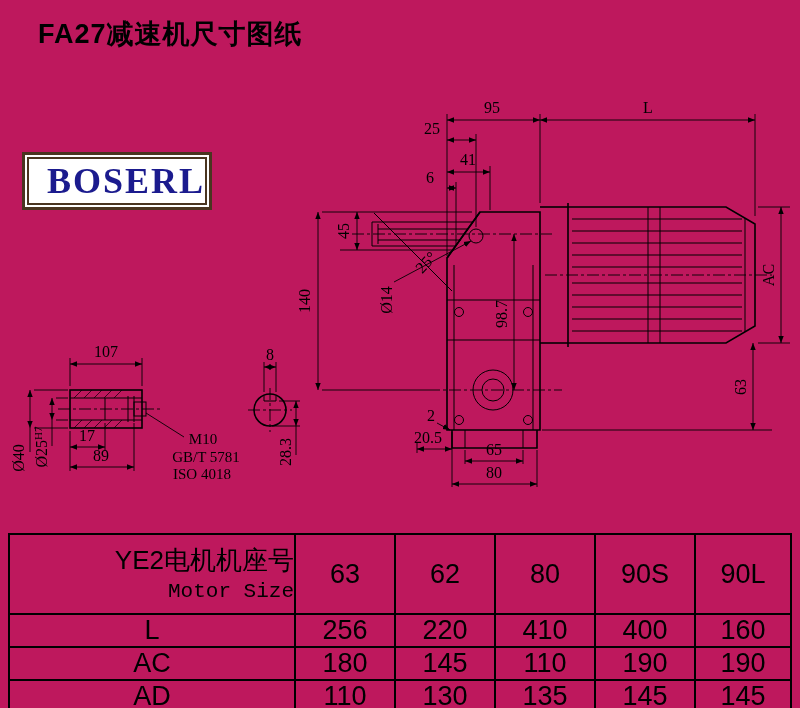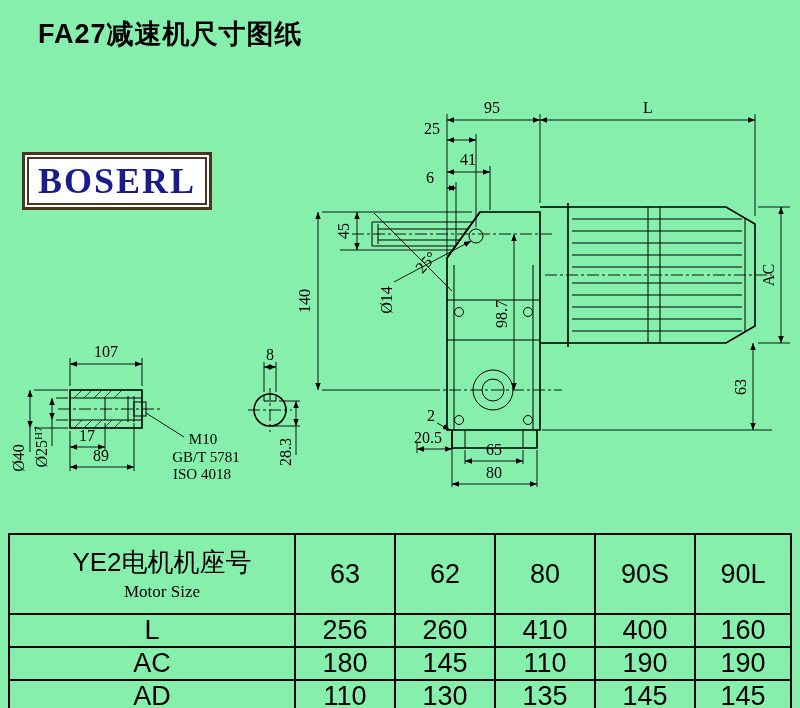--- a/index.html
+++ b/index.html
@@ -1,42 +1,42 @@
 <!DOCTYPE html>
 <html><head>
 <meta charset="utf-8">
 <style>
   html,body{margin:0;padding:0;background:#fff;}
-  .page{position:relative;width:800px;height:708px;background:#86efac;overflow:hidden;
+  .page{position:relative;width:800px;height:708px;background:#be185d;overflow:hidden;
         font-family:"Liberation Sans",sans-serif;color:#000;}
   .title{position:absolute;left:38px;top:16px;font-size:27px;font-weight:bold;
          letter-spacing:1px;color:#000;}
   .logo-box{position:absolute;left:22px;top:152px;width:190px;height:58px;
             border:3px solid #4a3520;box-sizing:border-box;padding:2px;background:#fff;}
   .logo-inner{border:2px solid #4a3520;height:100%;box-sizing:border-box;
-              display:flex;align-items:center;justify-content:center;}
+              display:flex;align-items:center;justify-content:flex-end;}
   .logo-text{font-family:"Liberation Serif",serif;font-size:36px;font-weight:bold;
              color:#1b1b8e;letter-spacing:2px;}
   svg.draw{position:absolute;left:0;top:0;}
   .o16{stroke:#000;stroke-width:1.6;fill:none;}
   .o10{stroke:#000;stroke-width:1;fill:none;}
   .cl{stroke:#000;stroke-width:0.9;fill:none;stroke-dasharray:12 3 3 3;}
   .ext{stroke:#000;stroke-width:0.9;fill:none;}
   .hat{stroke:#000;stroke-width:0.7;fill:none;}
   .dt{font-family:"Liberation Serif",serif;font-size:16px;fill:#000;}
   .dts{font-family:"Liberation Serif",serif;font-size:15px;fill:#000;}
   .dim-table{position:absolute;left:8px;top:533px;width:784px;border-collapse:collapse;
              table-layout:fixed;}
   .dim-table td{border:2px solid #000;text-align:center;vertical-align:middle;
                 font-size:27px;color:#000;padding:0;}
   .dim-table tr.hdr-row{height:80px;}
   .dim-table tr.data-row{height:31px;}
-  td.hdr-cell{text-align:center;padding-left:20px;}
+  td.hdr-cell{text-align:right;padding-left:20px;}
   .hdr-line1{font-size:26px;line-height:1.35;}
-  .hdr-line2{font-family:Liberation Serif, serif;font-size:17px;line-height:1.3;}
+  .hdr-line2{font-family:Liberation Mono, monospace;font-size:21px;line-height:1.3;}
 </style>
 </head>
 <body>
 
 <div class="page">
 
   <div class="title">FA27减速机尺寸图纸</div>
 
   <div class="logo-box">
     <div class="logo-inner">
@@ -270,21 +270,21 @@
       </td>
       <td>63</td>
       <td>62</td>
       <td>80</td>
       <td>90S</td>
       <td>90L</td>
     </tr>
     <tr class="data-row">
       <td>L</td>
       <td>256</td>
-      <td>260</td>
+      <td>220</td>
       <td>410</td>
       <td>400</td>
       <td>160</td>
     </tr>
     <tr class="data-row">
       <td>AC</td>
       <td>180</td>
       <td>145</td>
       <td>110</td>
       <td>190</td>

